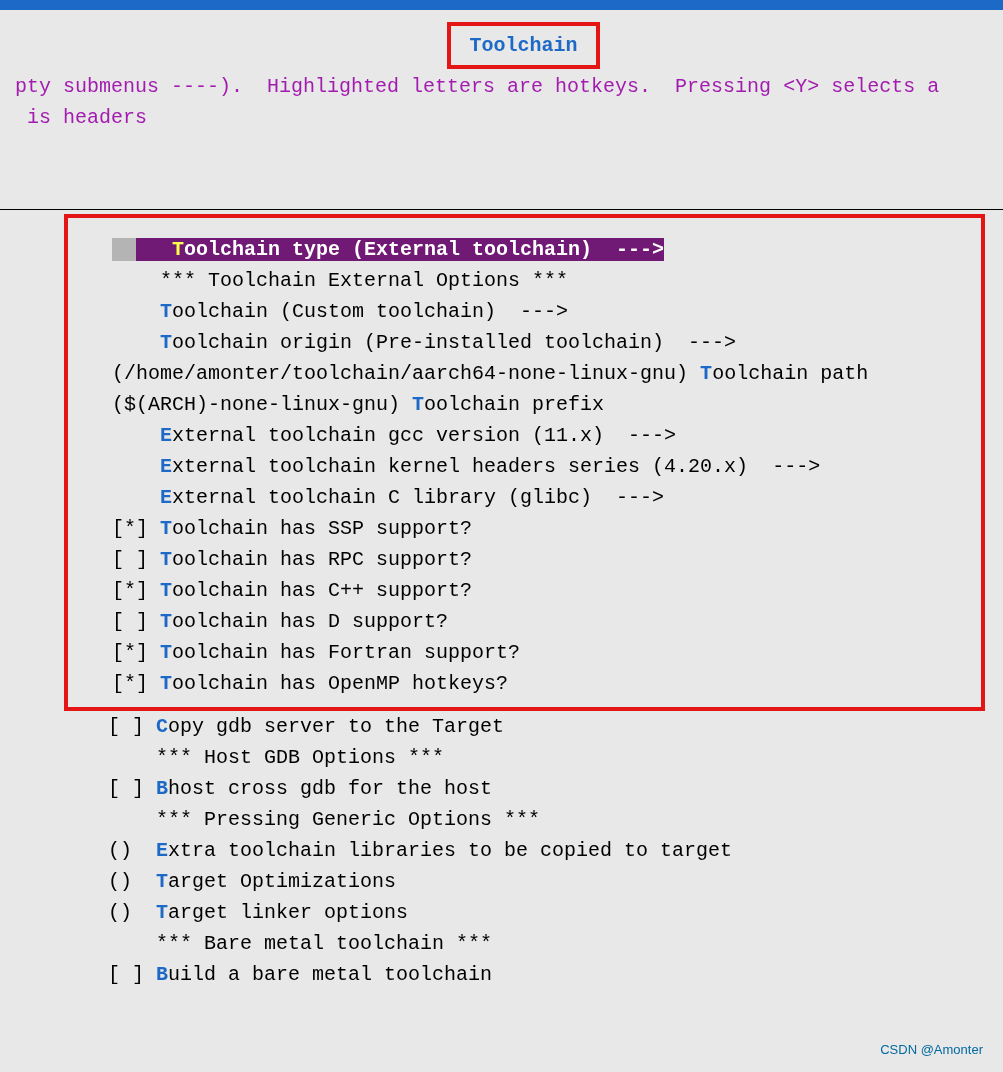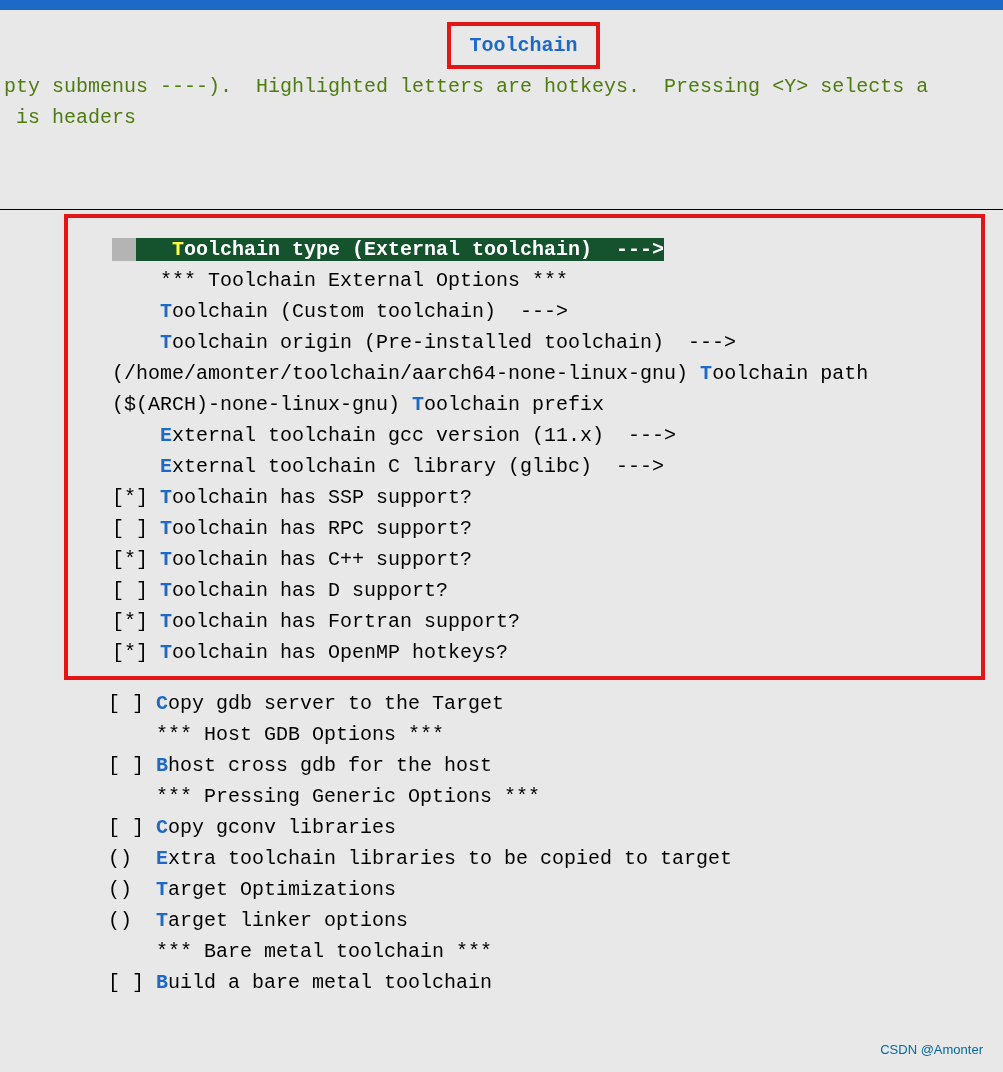--- a/index.html
+++ b/index.html
@@ -26,54 +26,54 @@
       margin-left: 44px;
     }
     .title-box {
       display: inline-block;
       border: 4px solid #e31515;
       padding: 4px 18px;
       color: #1d69c7;
       font-weight: bold;
     }
     .help-text {
-      padding-left: 4px;
+      padding-left: 15px;
       white-space: pre;
-      color: #4d7c0f;
+      color: #a21caf;
     }
     .divider {
       border-bottom: 1px solid #000;
       margin-top: 2px;
     }
     .red-box {
       border: 4px solid #e31515;
       margin: 4px 18px 0 64px;
       padding: 16px 8px 8px 8px;
     }
     .menu-line {
       white-space: pre;
       padding-left: 36px;
     }
     .below-box {
-      padding-top: 8px;
+      padding-top: 0;
     }
     .below-box .menu-line {
       padding-left: 108px;
     }
     .hotkey { color: #1d69c7; font-weight: bold; }
     .selected-line {
       display: inline-block;
       white-space: pre;
     }
     .sel-prefix {
       background: #b4b4b4;
       color: #000;
     }
     .sel-body {
-      background: #14532d;
+      background: #701a75;
       color: #fff;
       font-weight: bold;
     }
     .sel-body .hotkey-y { color: #ffff4a; }
     .watermark {
       position: absolute;
       bottom: 12px;
       right: 20px;
       color: #0369a1;
       font-size: 13px;
@@ -97,35 +97,35 @@
 <div class="divider"></div>
 
 <div class="red-box">
   <div class="menu-line"><span class="selected-line"><span class="sel-prefix">  </span><span class="sel-body"><span>   </span><span class="hotkey-y">T</span><span>oolchain type (External toolchain)  ---&gt;</span></span></span></div>
   <div class="menu-line">    *** Toolchain External Options ***</div>
   <div class="menu-line"><span>    </span><span class="hotkey">T</span><span>oolchain (Custom toolchain)  ---&gt;</span></div>
   <div class="menu-line"><span>    </span><span class="hotkey">T</span><span>oolchain origin (Pre-installed toolchain)  ---&gt;</span></div>
   <div class="menu-line"><span>(/home/amonter/toolchain/aarch64-none-linux-gnu) </span><span class="hotkey">T</span><span>oolchain path</span></div>
   <div class="menu-line"><span>($(ARCH)-none-linux-gnu) </span><span class="hotkey">T</span><span>oolchain prefix</span></div>
   <div class="menu-line"><span>    </span><span class="hotkey">E</span><span>xternal toolchain gcc version (11.x)  ---&gt;</span></div>
+  <div class="menu-line"><span>    </span><span class="hotkey">E</span><span>xternal toolchain kernel headers series (4.20.x)  ---&gt;</span></div>
   <div class="menu-line"><span>    </span><span class="hotkey">E</span><span>xternal toolchain C library (glibc)  ---&gt;</span></div>
   <div class="menu-line"><span>[*] </span><span class="hotkey">T</span><span>oolchain has SSP support?</span></div>
   <div class="menu-line"><span>[ ] </span><span class="hotkey">T</span><span>oolchain has RPC support?</span></div>
   <div class="menu-line"><span>[*] </span><span class="hotkey">T</span><span>oolchain has C++ support?</span></div>
   <div class="menu-line"><span>[ ] </span><span class="hotkey">T</span><span>oolchain has D support?</span></div>
   <div class="menu-line"><span>[*] </span><span class="hotkey">T</span><span>oolchain has Fortran support?</span></div>
   <div class="menu-line"><span>[*] </span><span class="hotkey">T</span><span>oolchain has OpenMP hotkeys?</span></div>
 </div>
 
 <div class="below-box">
   <div class="menu-line"><span>[ ] </span><span class="hotkey">C</span><span>opy gdb server to the Target</span></div>
   <div class="menu-line">    *** Host GDB Options ***</div>
   <div class="menu-line"><span>[ ] </span><span class="hotkey">B</span><span>host cross gdb for the host</span></div>
   <div class="menu-line">    *** Pressing Generic Options ***</div>
-  <div class="menu-line"><span>[ ] </span><span class="hotkey">C</span><span>opy gconv libraries</span></div>
   <div class="menu-line"><span>()  </span><span class="hotkey">E</span><span>xtra toolchain libraries to be copied to target</span></div>
   <div class="menu-line"><span>()  </span><span class="hotkey">T</span><span>arget Optimizations</span></div>
   <div class="menu-line"><span>()  </span><span class="hotkey">T</span><span>arget linker options</span></div>
   <div class="menu-line">    *** Bare metal toolchain ***</div>
   <div class="menu-line"><span>[ ] </span><span class="hotkey">B</span><span>uild a bare metal toolchain</span></div>
 </div>
 
 <div class="watermark">CSDN @Amonter</div>
 
 </body></html>

